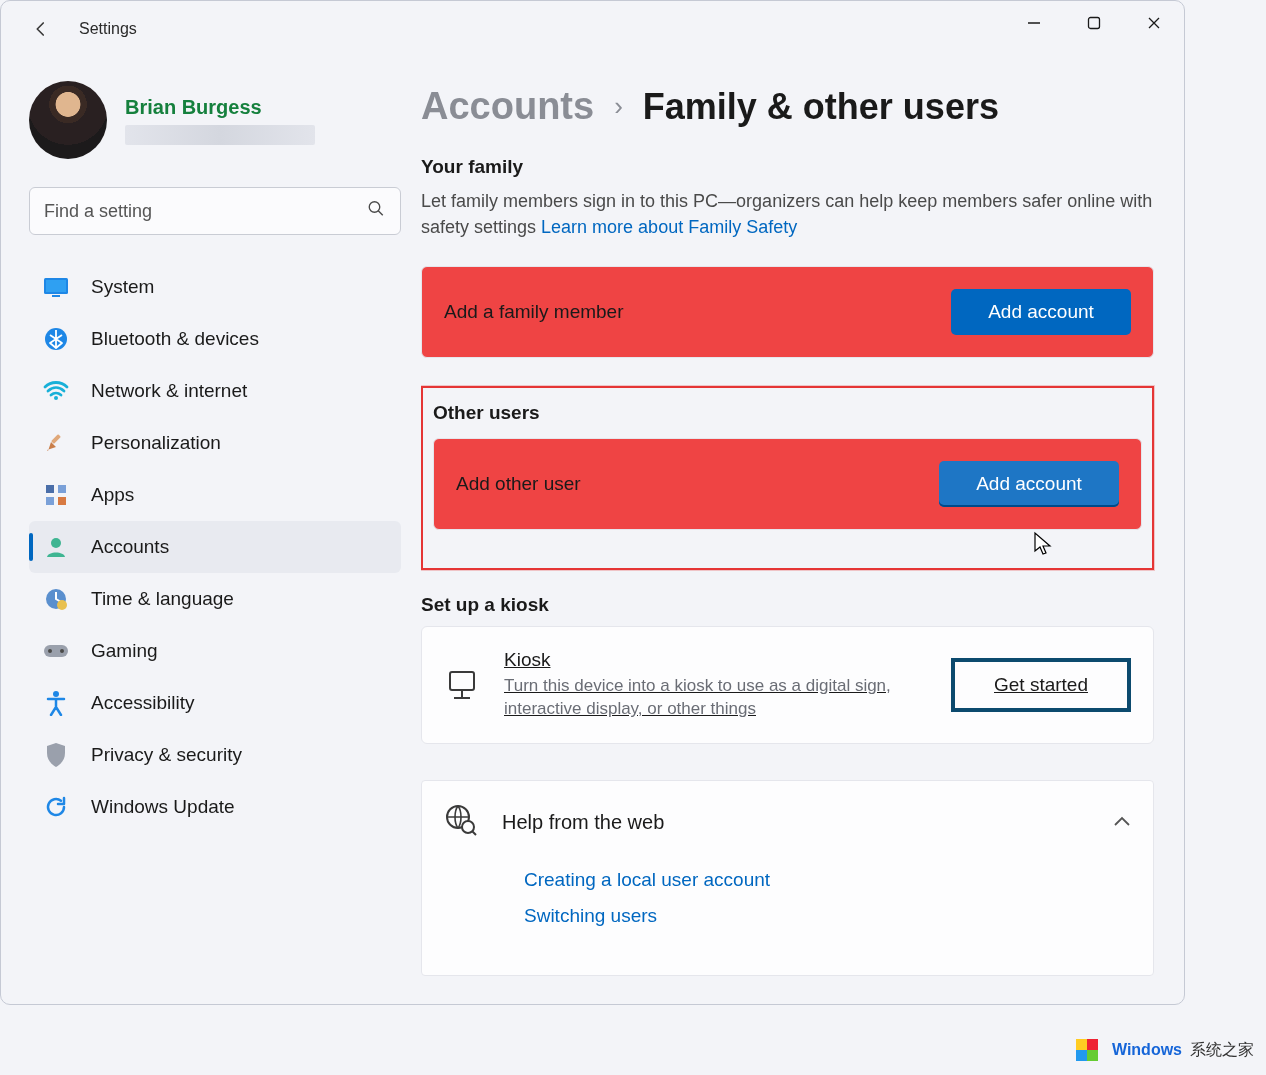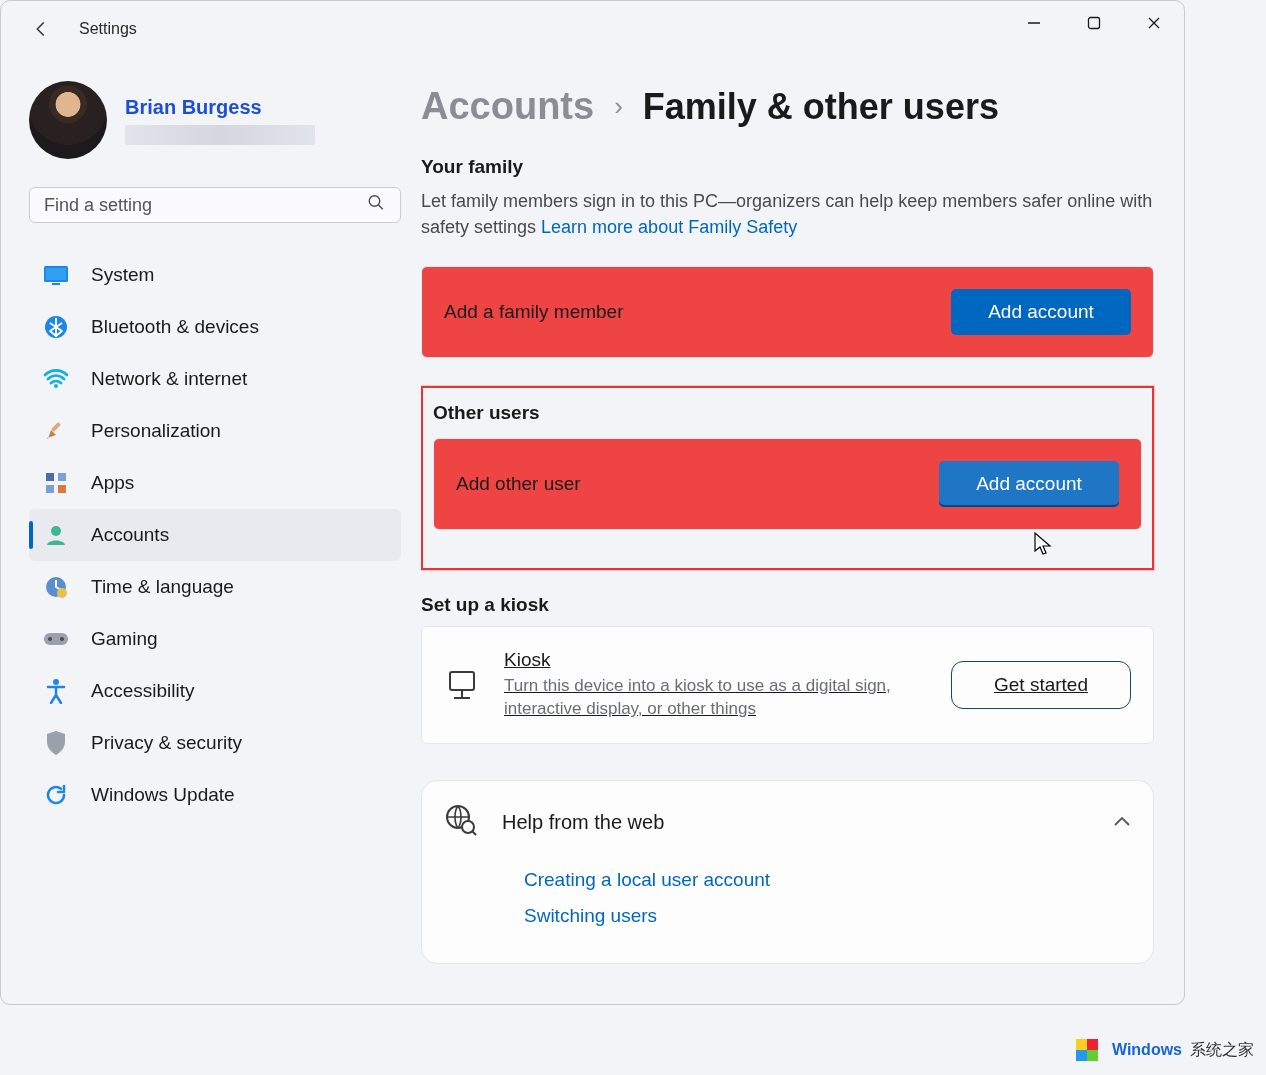--- a/index.html
+++ b/index.html
@@ -68,35 +68,35 @@
     }
     .avatar {
       width: 78px; height: 78px;
       border-radius: 50%;
       background: radial-gradient(circle at 50% 30%, #e0b68f 18%, #3a2a24 19% 28%, #292021 28% 60%, #1c1a1b 60%);
       flex-shrink: 0;
     }
     .profile-name {
       font-size: 20px;
       font-weight: 600;
-      color: #1d4ed8;
+      color: #15803d;
     }
     .profile-sub {
       width: 190px; height: 20px;
       background: linear-gradient(90deg,#e2e4eb,#d4d7df,#e2e4eb);
       margin-top: 6px;
       border-radius: 2px;
     }
     .search-wrap {
       position: relative;
       margin-bottom: 26px;
     }
     .search {
       width: 100%;
-      height: 36px;
+      height: 48px;
       border: 1px solid #c9ccd4;
       border-radius: 6px;
       background: #fbfbfd;
       padding: 0 48px 0 14px;
       font-size: 18px;
       color: #3a3a3a;
     }
     .search::placeholder { color: #555; }
     .search-icon {
       position: absolute;
@@ -199,22 +199,22 @@
       cursor: pointer;
       min-width: 180px;
     }
     .btn-primary.pressed {
       background: #1e76c5;
       box-shadow: inset 0 -2px 0 #004a8a;
     }
     .btn-secondary {
       background: #fdfdfe;
       color: #1a1a1a;
-      border: 1px solid #0c4a6e;
-      border-radius: 12px;
+      border: 4px solid #0c4a6e;
+      border-radius: 0;
       font-size: 19px;
       padding: 12px 26px;
       cursor: pointer;
       min-width: 180px;
     }
     .highlight-box {
       border: 2px solid #e53535;
       border-radius: 0;
       padding: 14px 10px 30px 10px;
       margin-bottom: 24px;
@@ -235,22 +235,22 @@
     .kiosk-icon {
       width: 36px; height: 36px;
       flex-shrink: 0;
     }
     .kiosk-text { flex: 1; }
     .kiosk-title { font-size: 19px; color: #1a1a1a; margin-bottom: 4px; }
     .kiosk-desc { font-size: 17px; color: #6a6d75; line-height: 1.35; }
     .help-card {
       background: #fdfdfe;
       border: 1px solid #e5e6ec;
-      border-radius: 16px;
-      padding: 22px 22px 22px;
+      border-radius: 4px;
+      padding: 22px 22px 34px;
       margin-top: 36px;
     }
     .help-head {
       display: flex;
       align-items: center;
       gap: 24px;
       margin-bottom: 28px;
     }
     .help-title { flex:1; font-size: 20px; color:#1a1a1a; }
     .chev {

